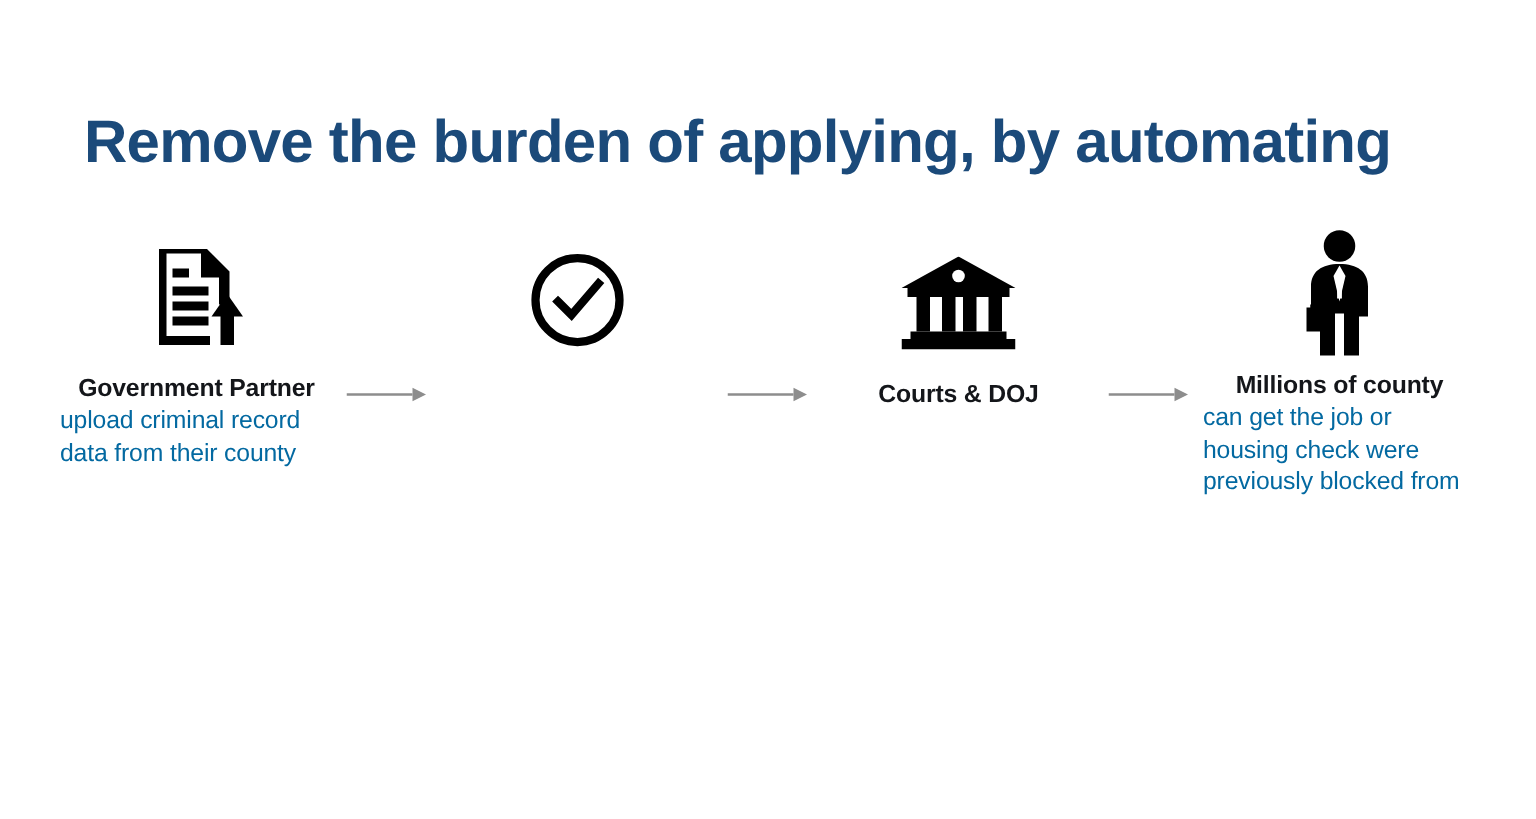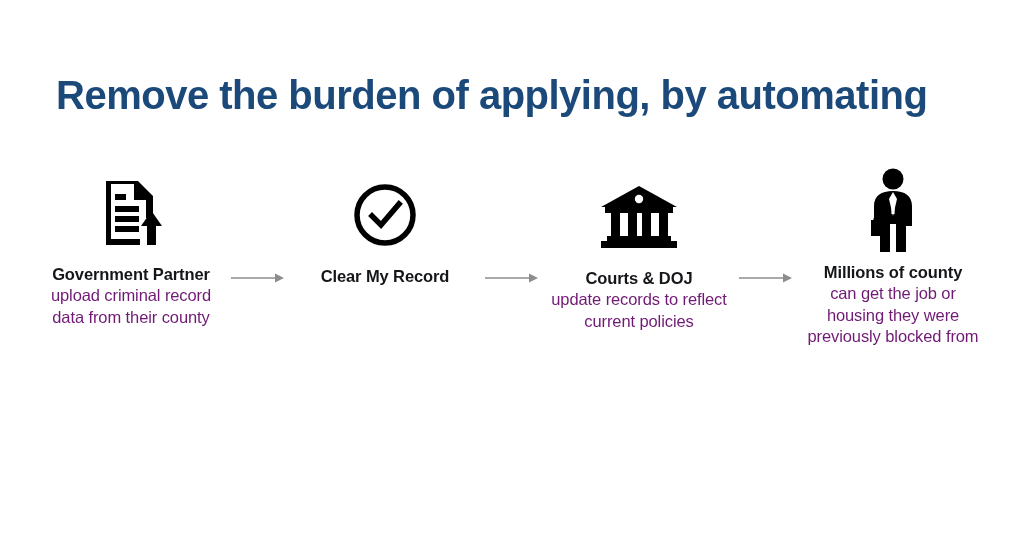--- a/index.html
+++ b/index.html
@@ -33,21 +33,21 @@
     letter-spacing: -0.5px;
     color: #1b4a7a;
     line-height: 1.15;
     white-space: nowrap;
   }
 
   
   .flow {
     position: absolute;
     left: 40px;
-    top: 168px;
+    top: 153px;
     width: 944px;
     display: flex;
     flex-direction: row;
     align-items: flex-start;
     justify-content: space-between;
   }
 
   .step {
     width: 196px;
     display: flex;
@@ -68,22 +68,22 @@
     font-weight: bold;
     color: #14161a;
     text-align: center;
     line-height: 1.22;
     letter-spacing: -0.1px;
   }
 
   .step-body {
     font-size: 16.5px;
     font-weight: normal;
-    color: #701a75;
-    text-align: center;
+    color: #0369a1;
+    text-align: left;
     line-height: 1.3;
     letter-spacing: -0.1px;
     margin-top: 1px;
   }
 
   
   .connector {
     width: 72px;
     flex: 0 0 72px;
     display: flex;
@@ -137,21 +137,20 @@
       </span>
     </div>
 
     <div class="step">
       <div class="step-icon icon-check">
         <svg width="66" height="66" viewBox="0 0 66 66" aria-hidden="true">
           <circle cx="33" cy="33" r="28" fill="none" stroke="#000000" stroke-width="5.5"></circle>
           <path d="M20 34 L29 43 L47 22" fill="none" stroke="#000000" stroke-width="5.5" stroke-linecap="square" stroke-linejoin="miter"></path>
         </svg>
       </div>
-      <div class="step-heading">Clear My Record</div>
     </div>
 
     <div class="connector">
       <span>
         <svg width="54" height="12" viewBox="0 0 54 12" aria-hidden="true">
           <line x1="0" y1="6" x2="44" y2="6" stroke="#8d8d8d" stroke-width="1.6"></line>
           <path d="M44 1.5 L53 6 L44 10.5 Z" fill="#8d8d8d"></path>
         </svg>
       </span>
     </div>
@@ -168,21 +167,20 @@
           <rect x="10" y="27" width="9" height="23" fill="#000000"></rect>
           <rect x="27" y="27" width="9" height="23" fill="#000000"></rect>
           <rect x="41" y="27" width="9" height="23" fill="#000000"></rect>
           <rect x="58" y="27" width="9" height="23" fill="#000000"></rect>
 
           <rect x="6" y="50" width="64" height="5" fill="#000000"></rect>
           <rect x="0" y="55" width="76" height="7" fill="#000000"></rect>
         </svg>
       </div>
       <div class="step-heading">Courts &amp; DOJ</div>
-      <div class="step-body">update records to reflect current policies</div>
     </div>
 
     <div class="connector">
       <span>
         <svg width="54" height="12" viewBox="0 0 54 12" aria-hidden="true">
           <line x1="0" y1="6" x2="44" y2="6" stroke="#8d8d8d" stroke-width="1.6"></line>
           <path d="M44 1.5 L53 6 L44 10.5 Z" fill="#8d8d8d"></path>
         </svg>
       </span>
     </div>
@@ -202,17 +200,17 @@
                    C 47 28, 40 23, 28 23 Z" fill="#000000"></path>
 
           <path d="M28 24 L24 31 L28 48 L32 31 Z" fill="#ffffff"></path>
           <rect x="26.4" y="30" width="3.2" height="16" fill="#ffffff"></rect>
 
           <rect x="6" y="52" width="11" height="16" fill="#000000"></rect>
           <rect x="8.5" y="50" width="6" height="3" fill="#000000"></rect>
         </svg>
       </div>
       <div class="step-heading">Millions of county</div>
-      <div class="step-body">can get the job or housing they were previously blocked from</div>
+      <div class="step-body">can get the job or housing check were previously blocked from</div>
     </div>
 
   </div>
 </div>
 
 </body></html>

